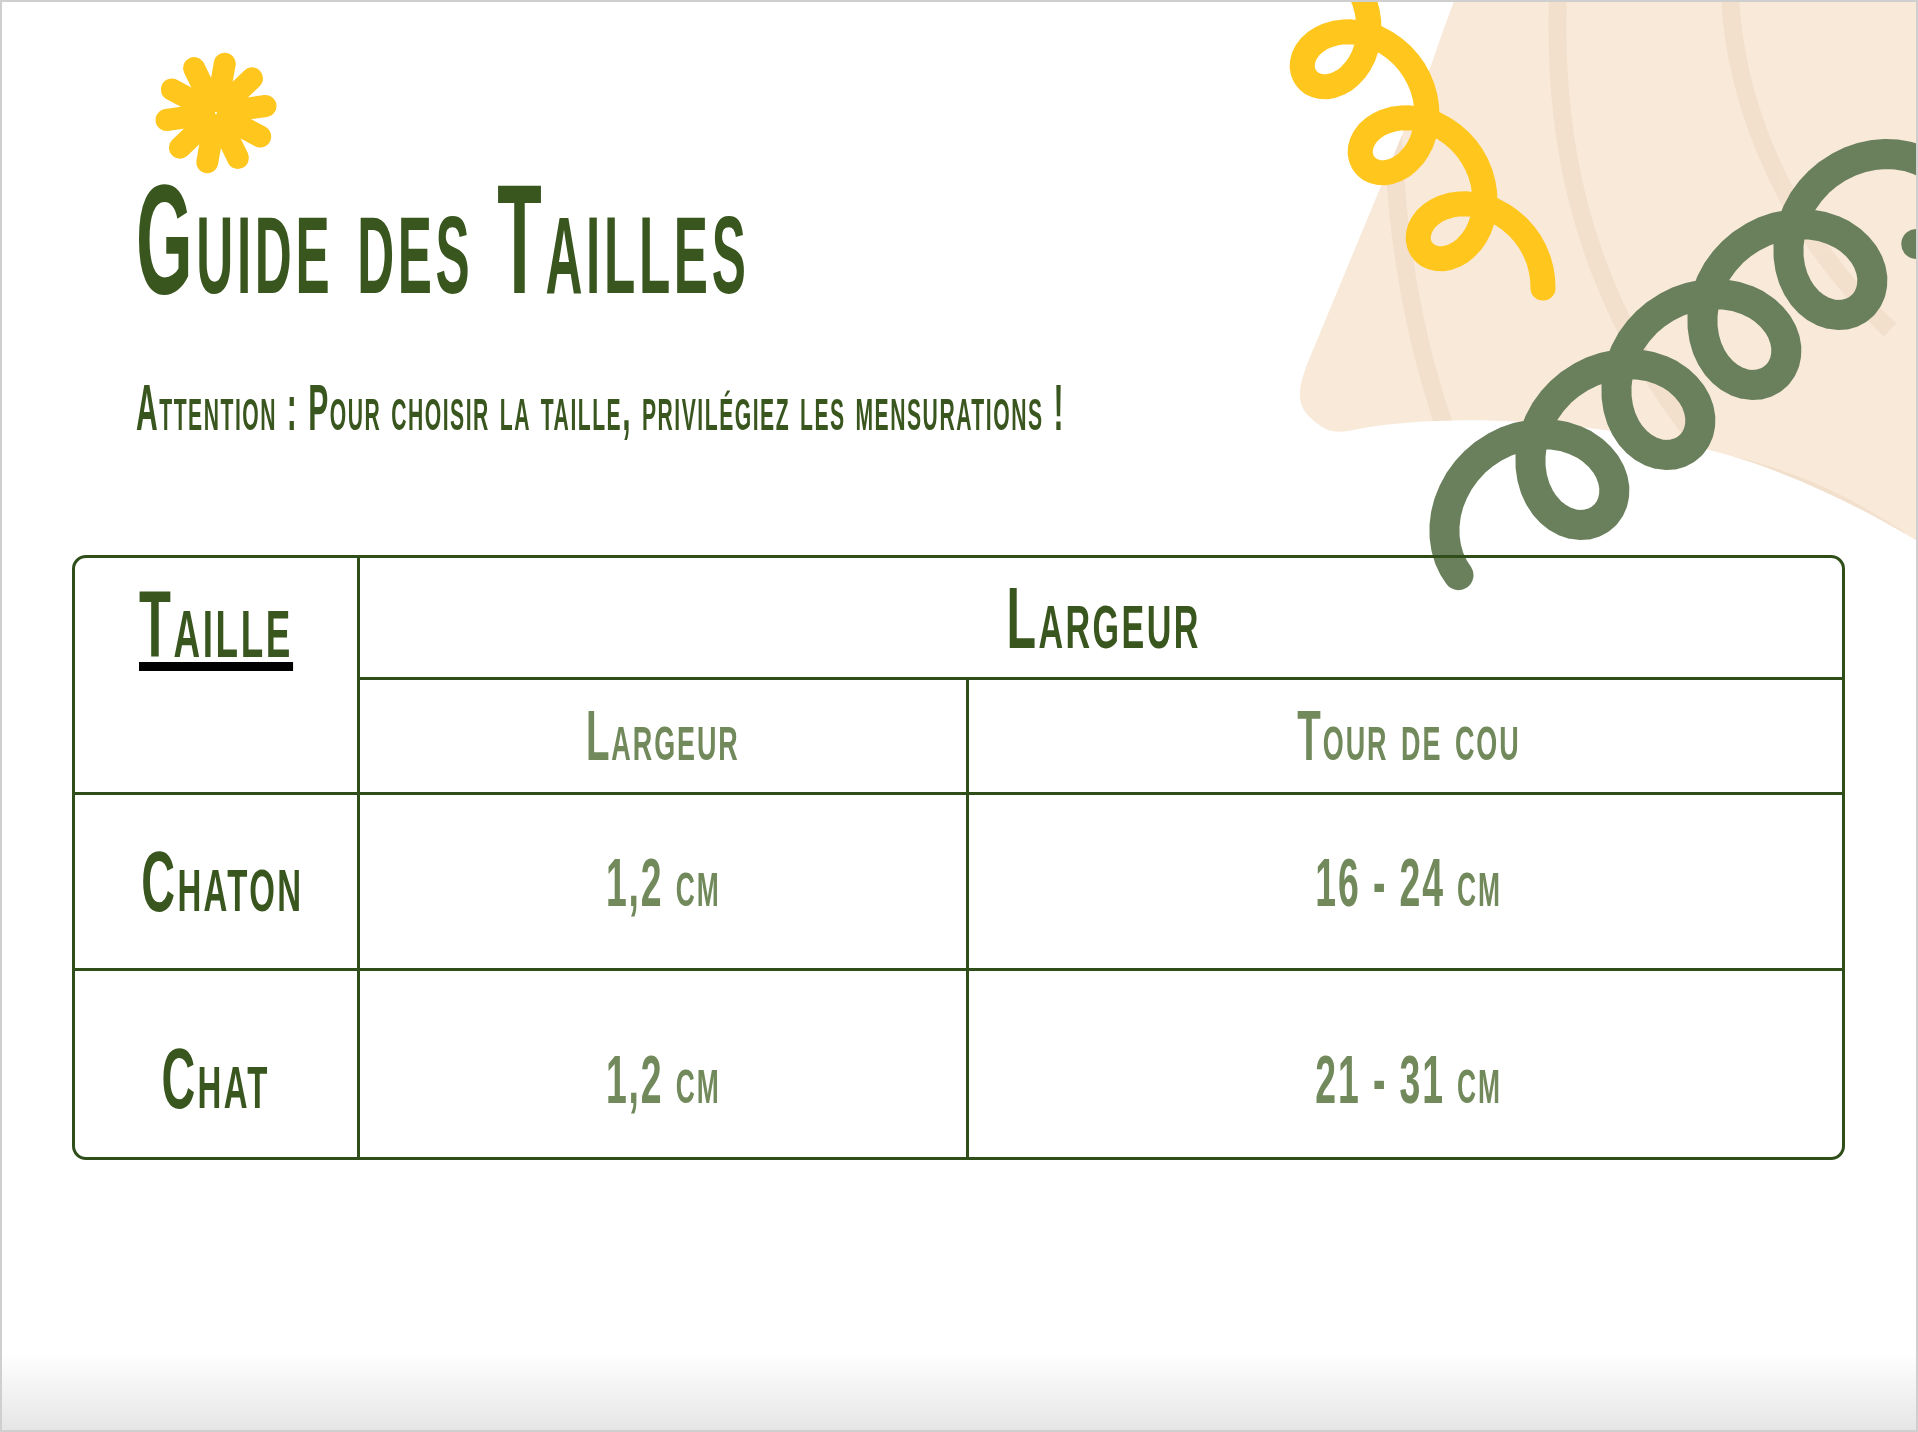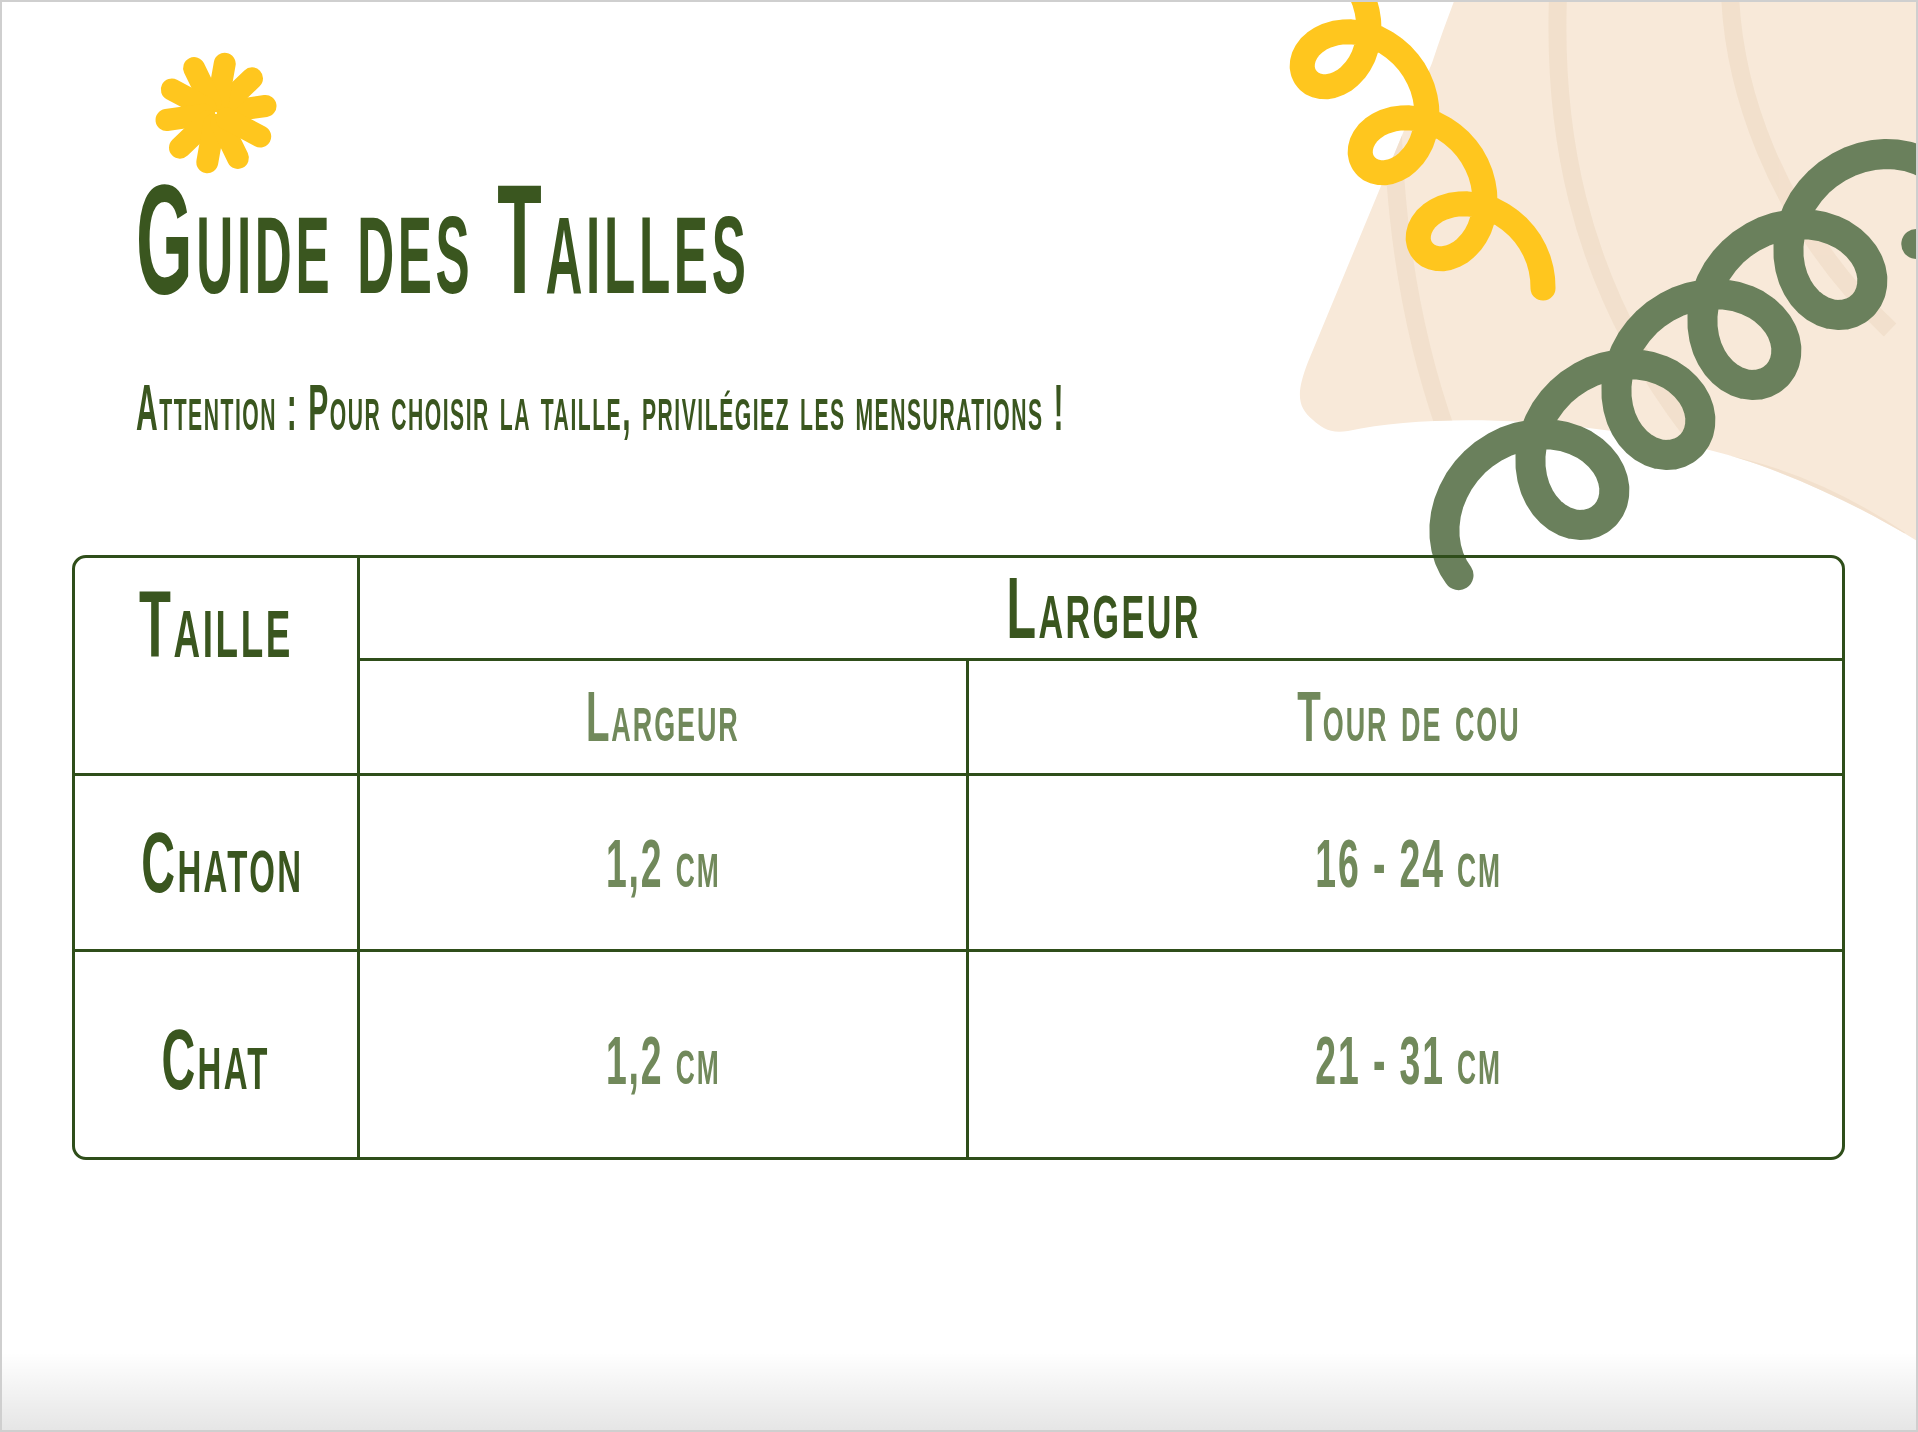--- a/index.html
+++ b/index.html
@@ -116,21 +116,21 @@
 <div class="subtitle sc">Attention : Pour choisir la taille, privilégiez les mensurations !</div>
 
 <div class="table-wrap">
   <table>
     <colgroup>
         <col class="col1">
         <col class="col2">
         <col class="col3">
       </colgroup>
     <tbody>
-        <tr style="height:103px;">
+        <tr style="height:122px;text-decoration:underline;">
       <td rowspan="2" class="corner-cell b-r b-b">
         <div class="band">
               <span class="t">Taille</span>
             </div>
       </td>
       <td colspan="2" class="group-cell b-b">
         <span class="t">Largeur</span>
       </td>
     </tr>
     <tr style="height:115px;">

